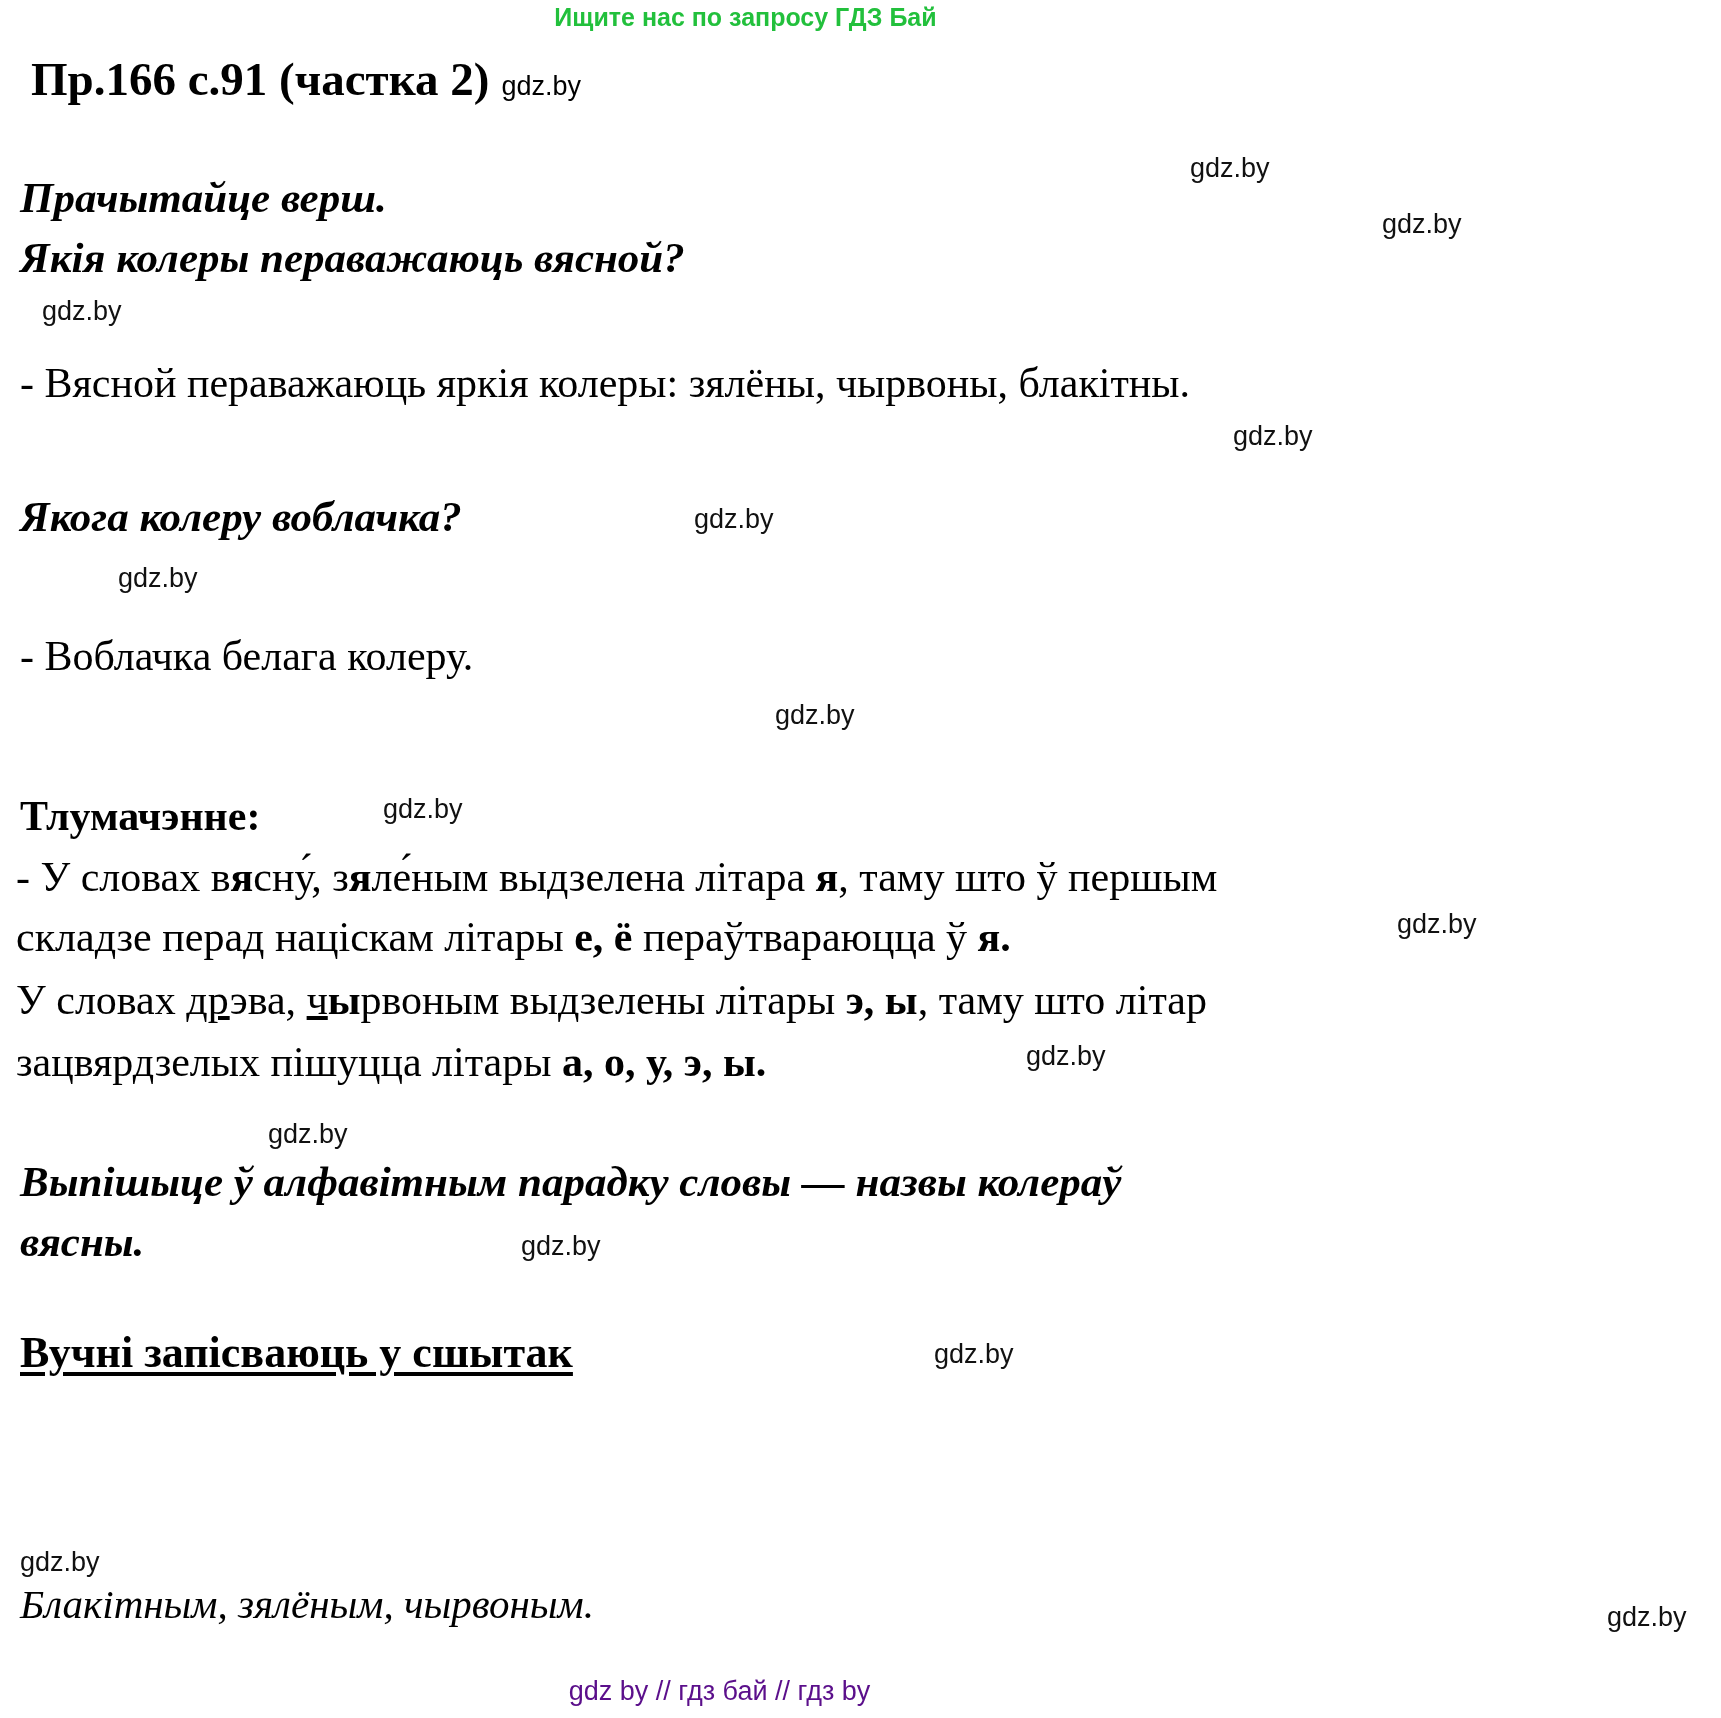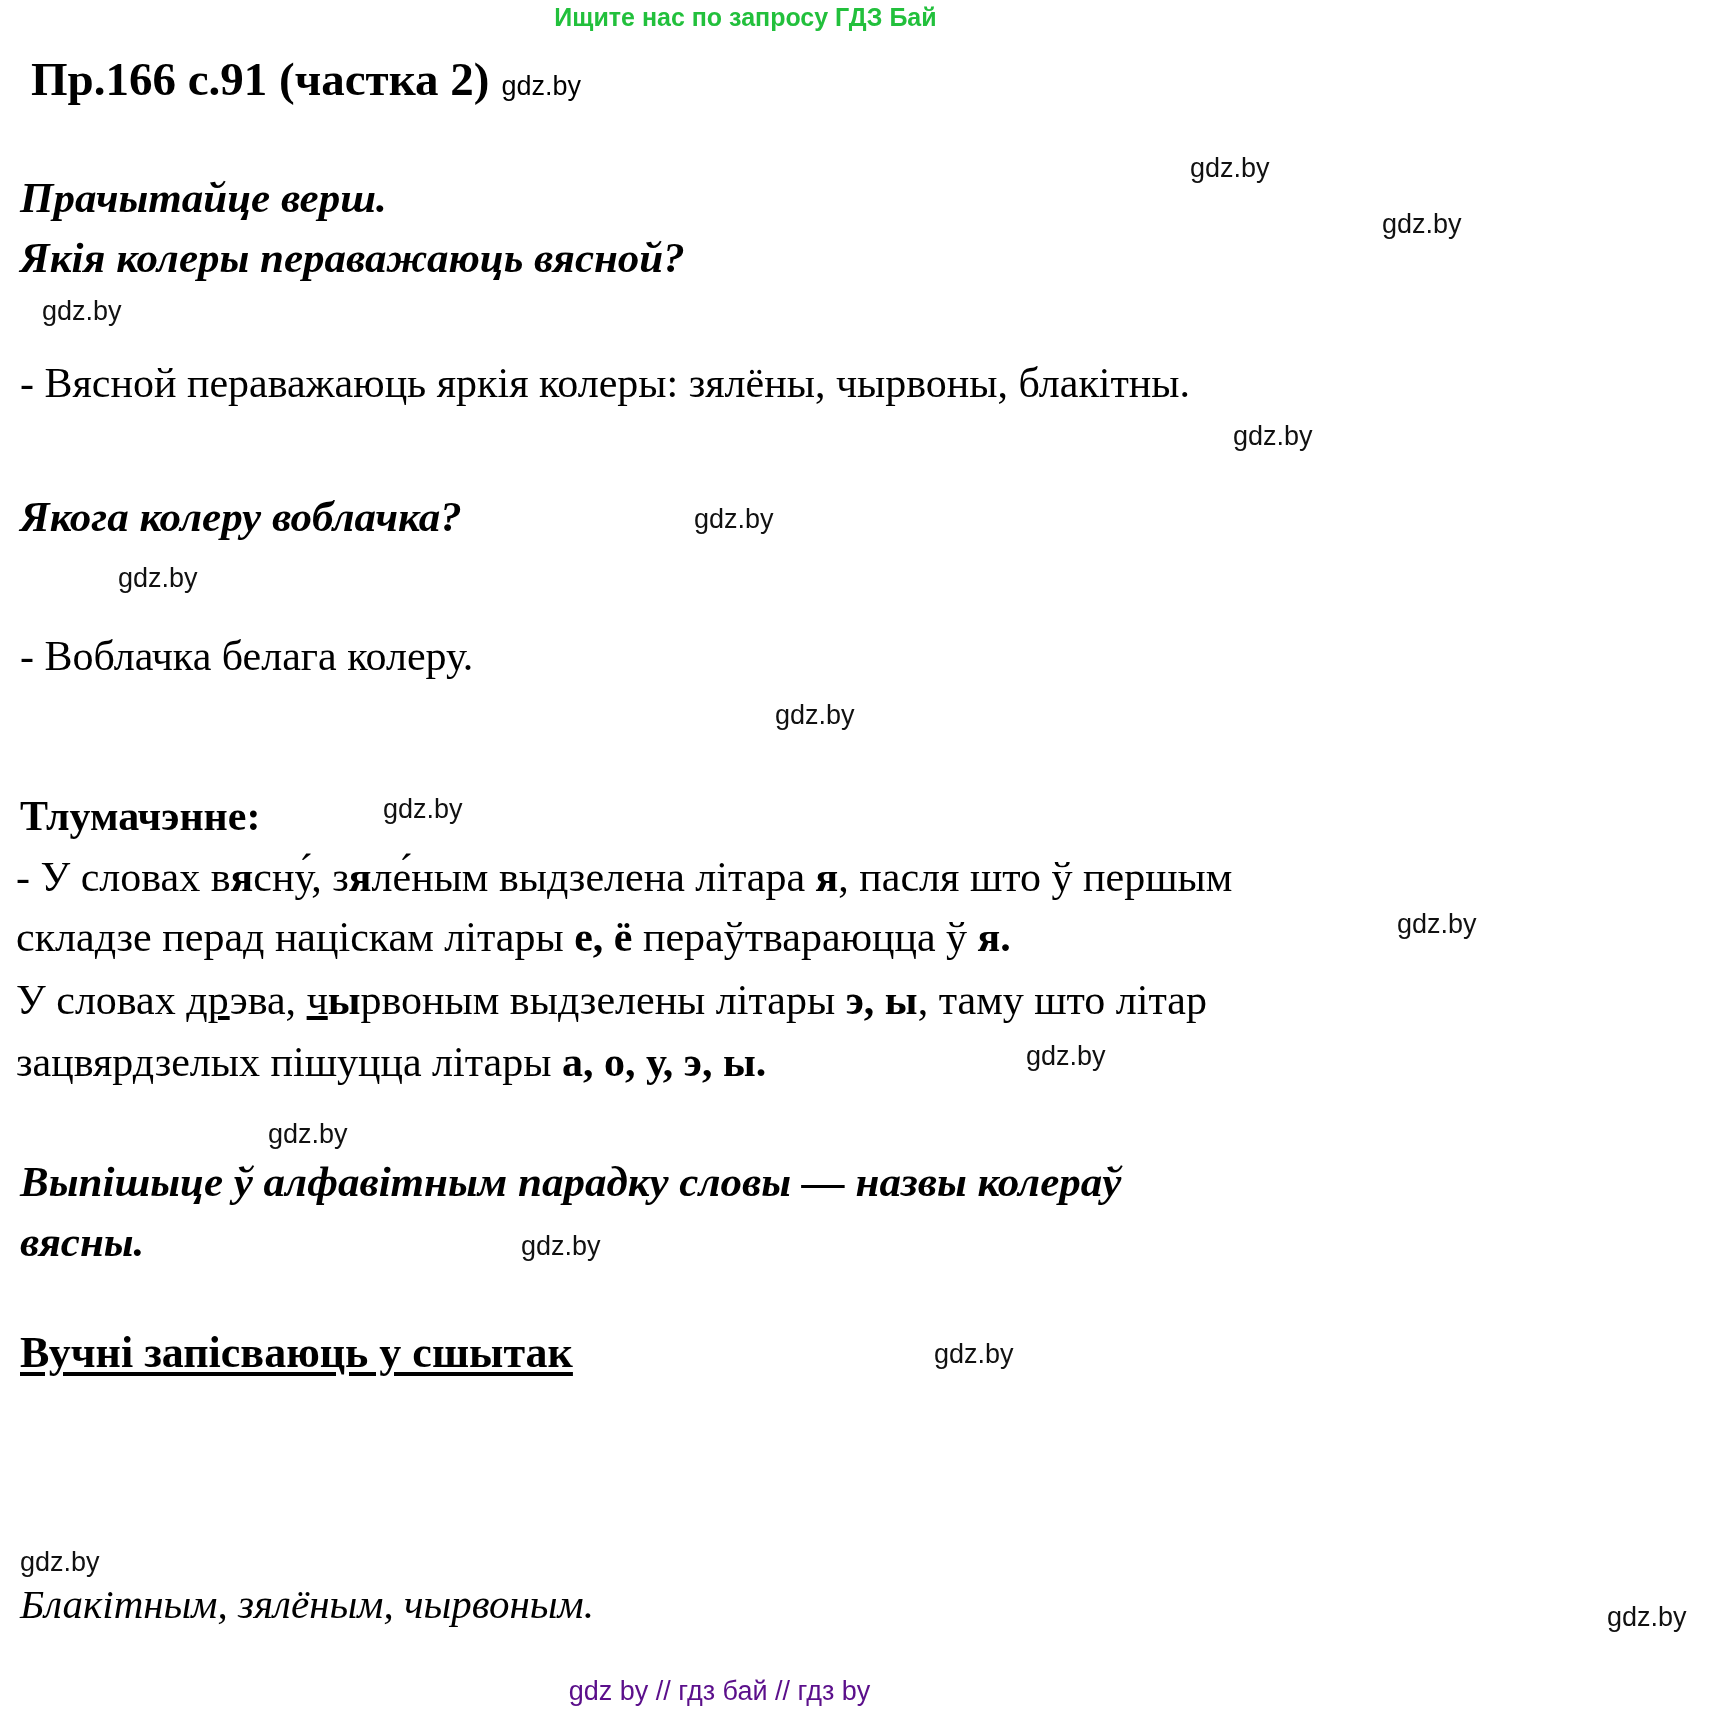--- a/index.html
+++ b/index.html
@@ -157,21 +157,21 @@
   <div class="block ans" style="top:355px;">- Вясной пераважаюць яркія колеры: зялёны, чырвоны, блакітны.</div>
 
   <div class="block q-head" style="top:487px;">Якога колеру воблачка?</div>
 
   <div class="block ans" style="top:604px;margin-top:24px;">- Воблачка белага колеру.</div>
 
 
   <div class="block sub-head" style="top:788px;">Тлумачэнне:</div>
 
   <div class="para" style="top:845px;">
-    <span>- У словах в</span><b>я</b><span>сну́, з</span><b>я</b><span>ле́ным выдзелена літара </span><b>я</b><span>, пасля што ў першым</span>
+    <span>- У словах в</span><b>я</b><span>сну́, з</span><b>я</b><span>ле́ным выдзелена літара </span><b>я</b><span>, таму што ў першым</span>
   </div>
 
   <div class="para" style="top:905px;">
     <span>складзе перад націскам літары </span><b>е,</b>&nbsp;<b>ё</b><span> пераўтвараюцца ў </span><b>я.</b>
   </div>
 
   <div class="para" style="top:968px;">
     <span>У словах д</span><u>р</u><span>эва, </span><u>ч</u><b>ы</b><span>рвоным выдзелены літары </span><b>э, ы</b><span>, таму што літар</span>
   </div>
 

